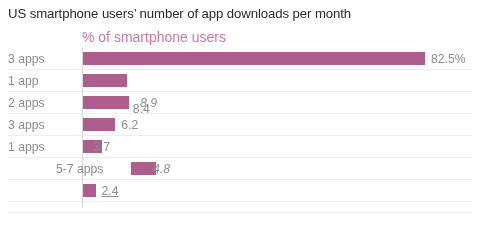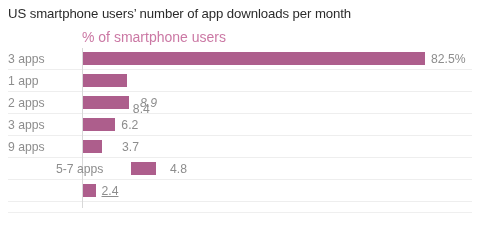--- a/index.html
+++ b/index.html
@@ -170,28 +170,28 @@
           <div class="cat-label">2 apps</div>
           <div class="bar" style="width: 46.4702px; background: rgb(173, 94, 140);"></div>
           <div class="val-label" style="left: 140px; font-style: italic;">8.9</div>
         </div>
         <div class="row" style="top: 66px;">
           <div class="cat-label">3 apps</div>
           <div class="bar" style="width: 32.3725px; background: rgb(173, 94, 140);"></div>
           <div class="val-label" style="left: 121.373px; text-align: center;">6.2</div>
         </div>
         <div class="row" style="top: 88px;">
-          <div class="cat-label">9 apps</div>
+          <div class="cat-label">1 apps</div>
           <div class="bar" style="width: 19.3191px; background: rgb(173, 94, 140);"></div>
-          <div class="val-label" style="left: 122px;">3.7</div>
+          <div class="val-label" style="left: 93px;">3.7</div>
         </div>
         <div class="row" style="top: 110px; margin-left: 48px;">
           <div class="cat-label">5-7 apps</div>
           <div class="bar" style="width: 25.0626px; background: rgb(173, 94, 140);"></div>
-          <div class="val-label" style="left: 122px;">4.8</div>
+          <div class="val-label" style="left: 105px; font-style: italic;">4.8</div>
         </div>
         <div class="row" style="top: 132px;">
           <div class="bar" style="width: 12.5313px; background: rgb(173, 94, 140);"></div>
           <div class="val-label" style="left: 101.531px; text-decoration: underline;">2.4</div>
         </div>
       </div>
   </div>
 
   <div class="footer-rule"></div>
 

